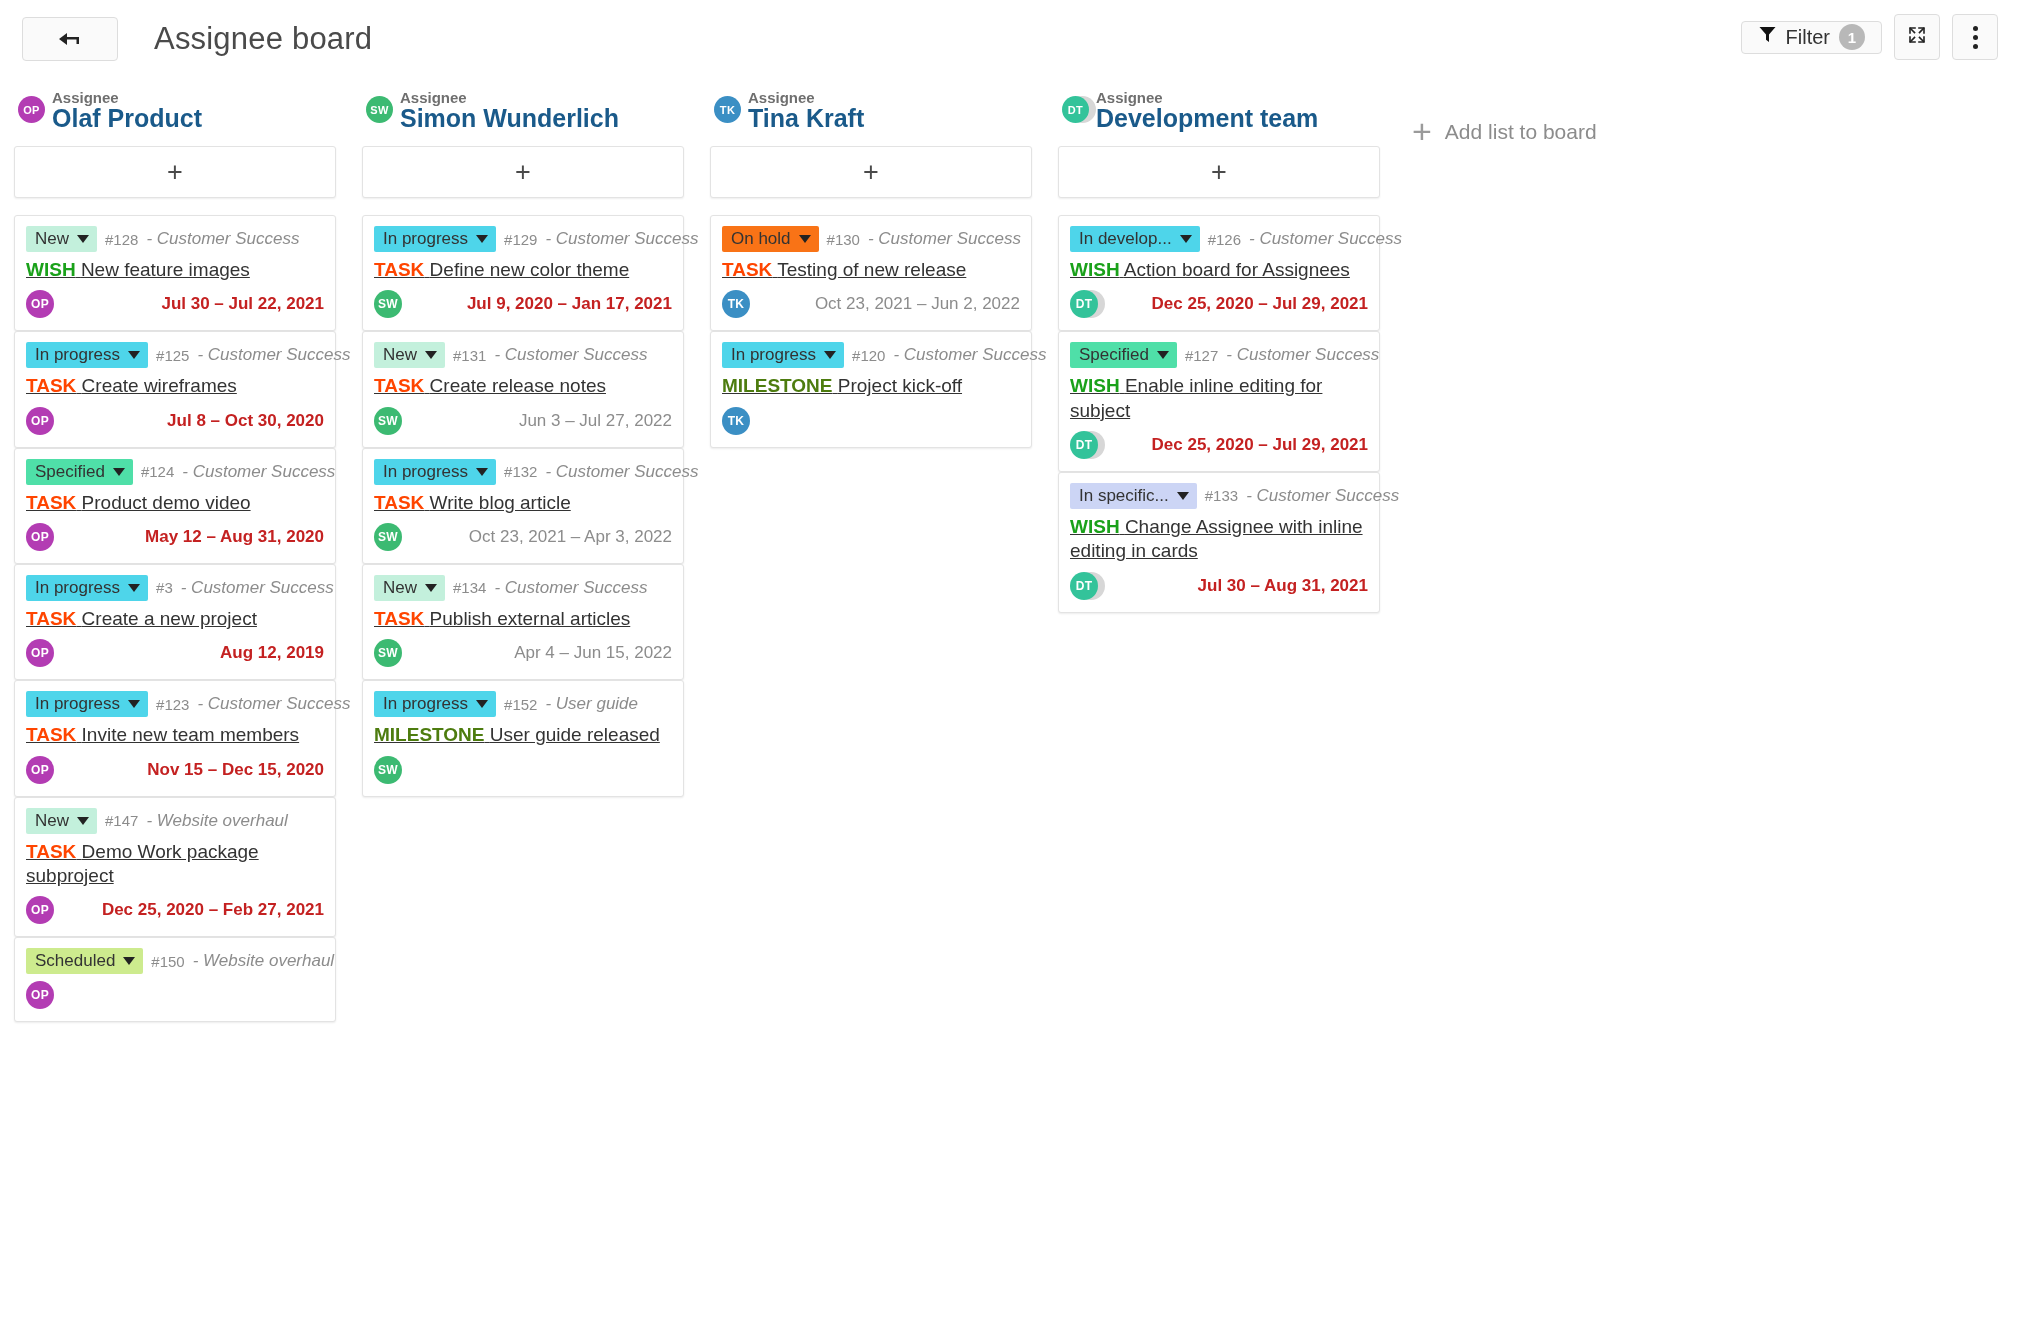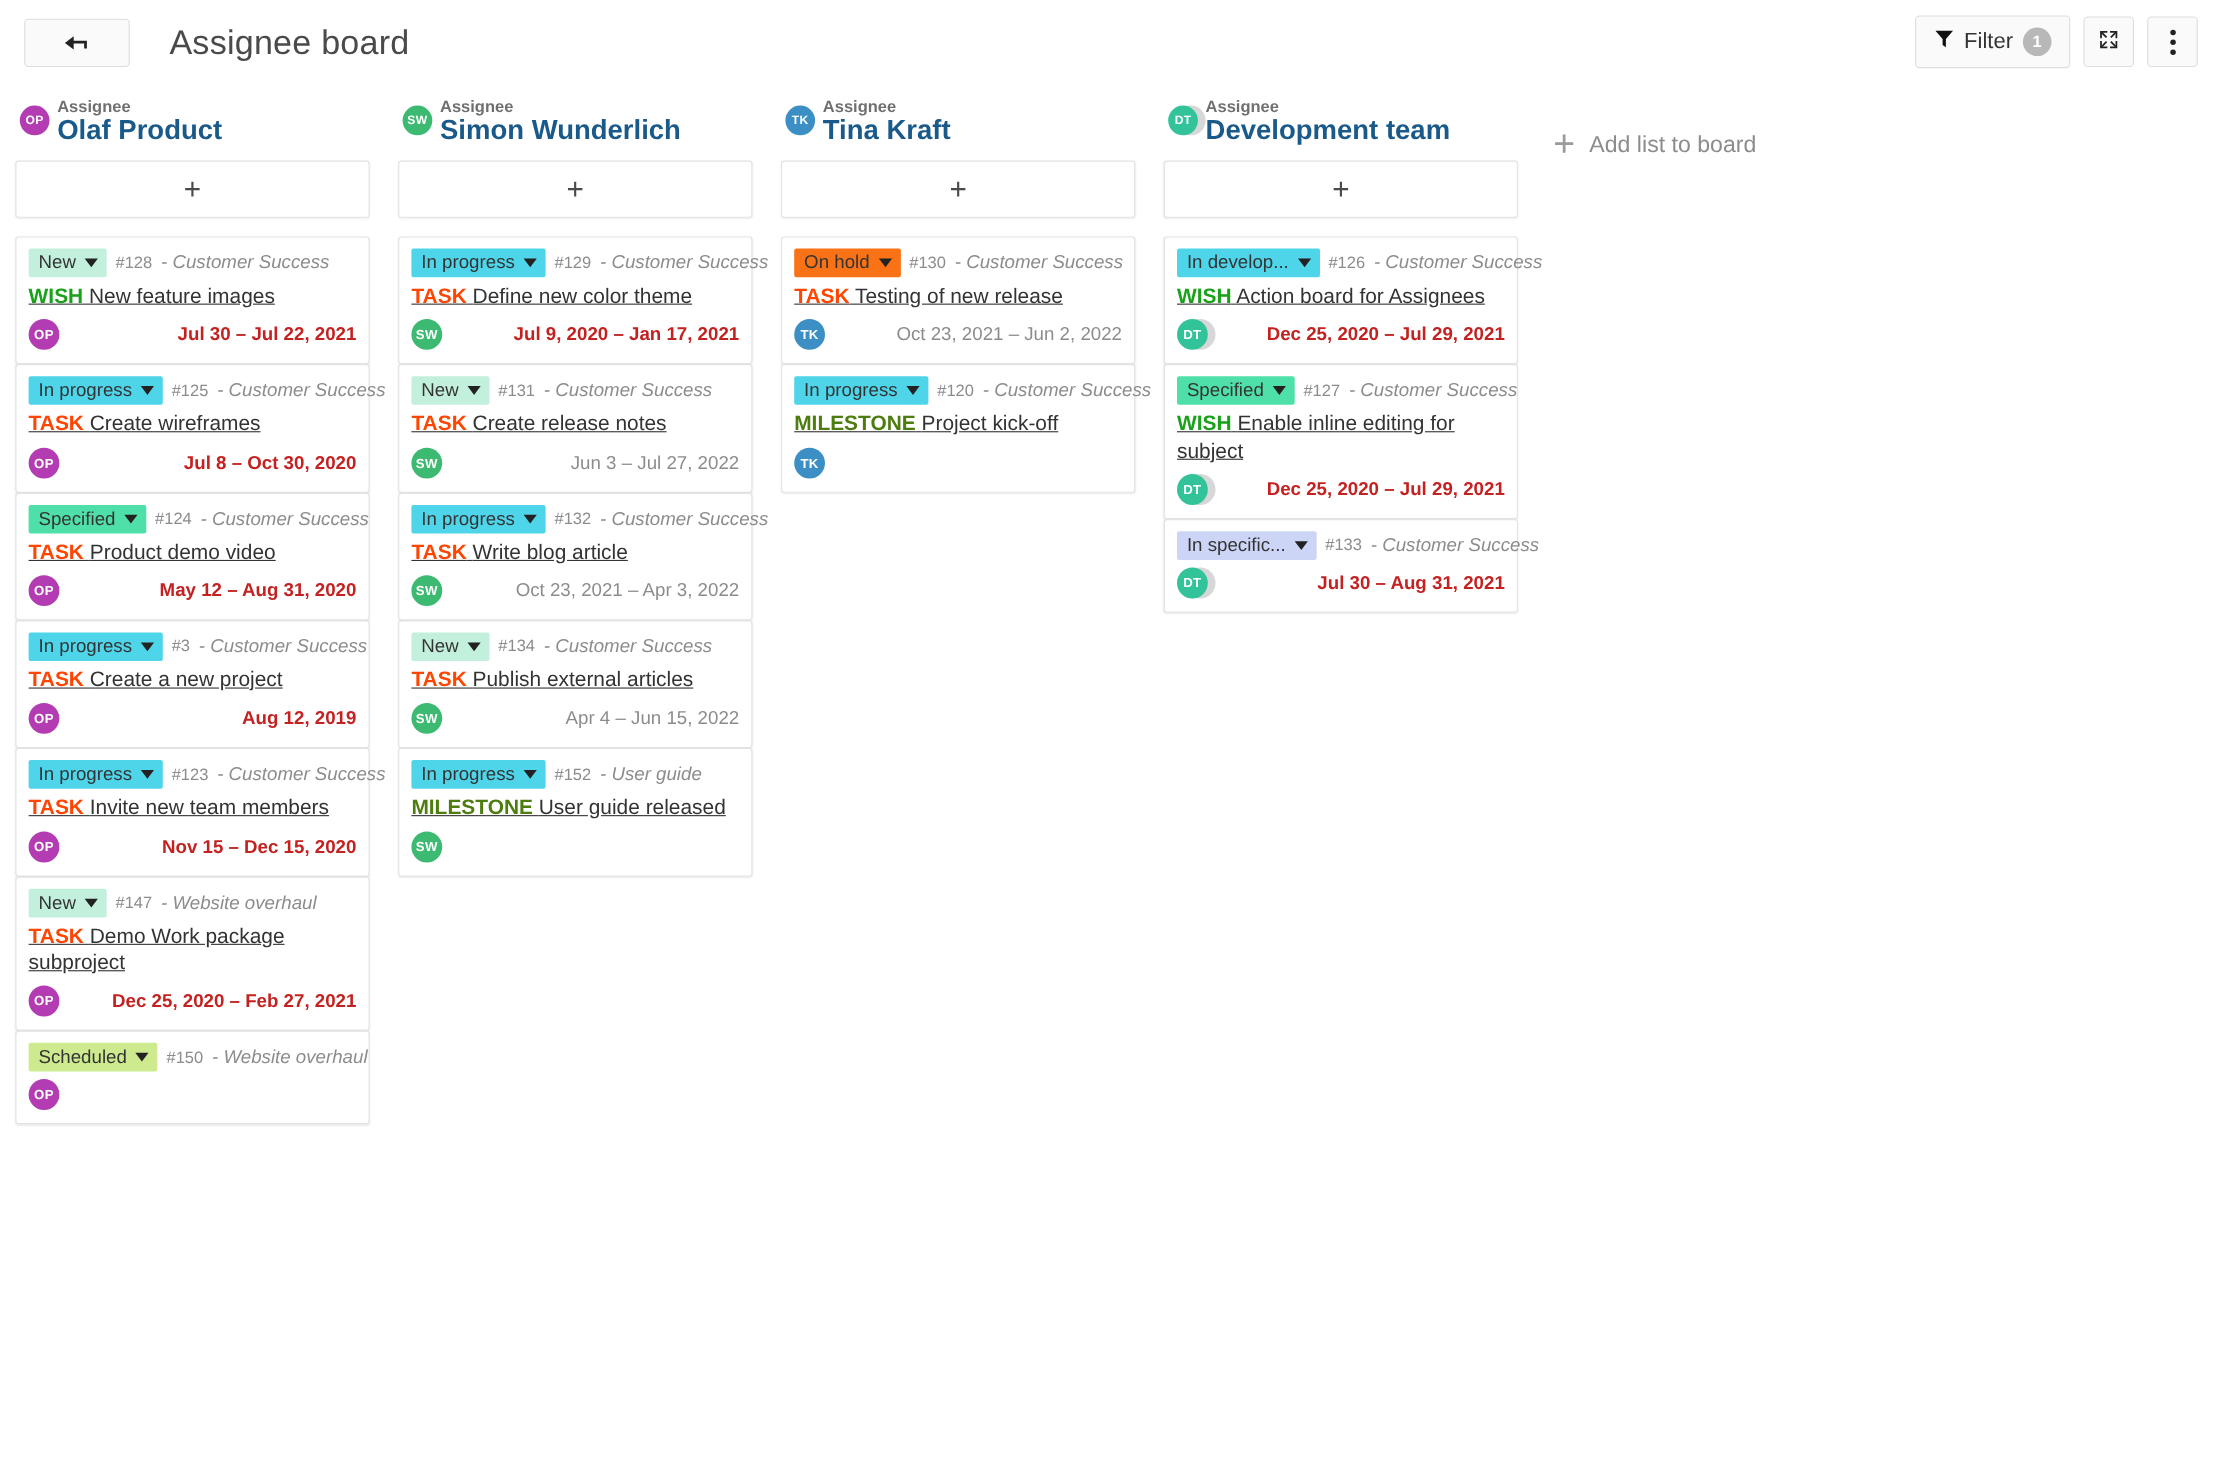--- a/index.html
+++ b/index.html
@@ -36,21 +36,21 @@
     font-weight: 400;
     letter-spacing: .2px;
     white-space: nowrap;
   }
   .topbar-right {
     position: absolute;
     right: 22px; top: 14px;
     display: flex; align-items: center; gap: 12px;
   }
   .filter-btn {
-    height: 48px;
+    height: 33px;
     border: 1px solid #dddddd;
     border-radius: 4px;
     background: #fafafa;
     display: flex; align-items: center; gap: 9px;
     padding: 0 16px;
     cursor: pointer;
     font-size: 20px; color: #333;
   }
   .filter-count {
     background: #b8b8b8;
@@ -565,20 +565,21 @@
       </div>
       <div class="card">
         <div class="card-row1">
           <span class="status-chip" style="background:#ccd5f5">
             <span class="chip-label">In specific...</span>
             <span class="caret"></span>
           </span>
           <span class="wp-id">#133</span>
           <span class="wp-proj">- Customer Success</span>
         </div>
+        <div class="card-subject"><span class="type-tag type-WISH">WISH</span> <span>Change Assignee with inline editing in cards</span></div>
         <div class="card-row3">
           <span class="avatar-wrap group">
             <span class="avatar" style="background:#33c39a">DT</span>
           </span>
           <span class="card-dates date-overdue">Jul 30 – Aug 31, 2021</span>
         </div>
       </div>
     </div>
     <div class="add-list">
       <span class="add-list-plus">+</span>

